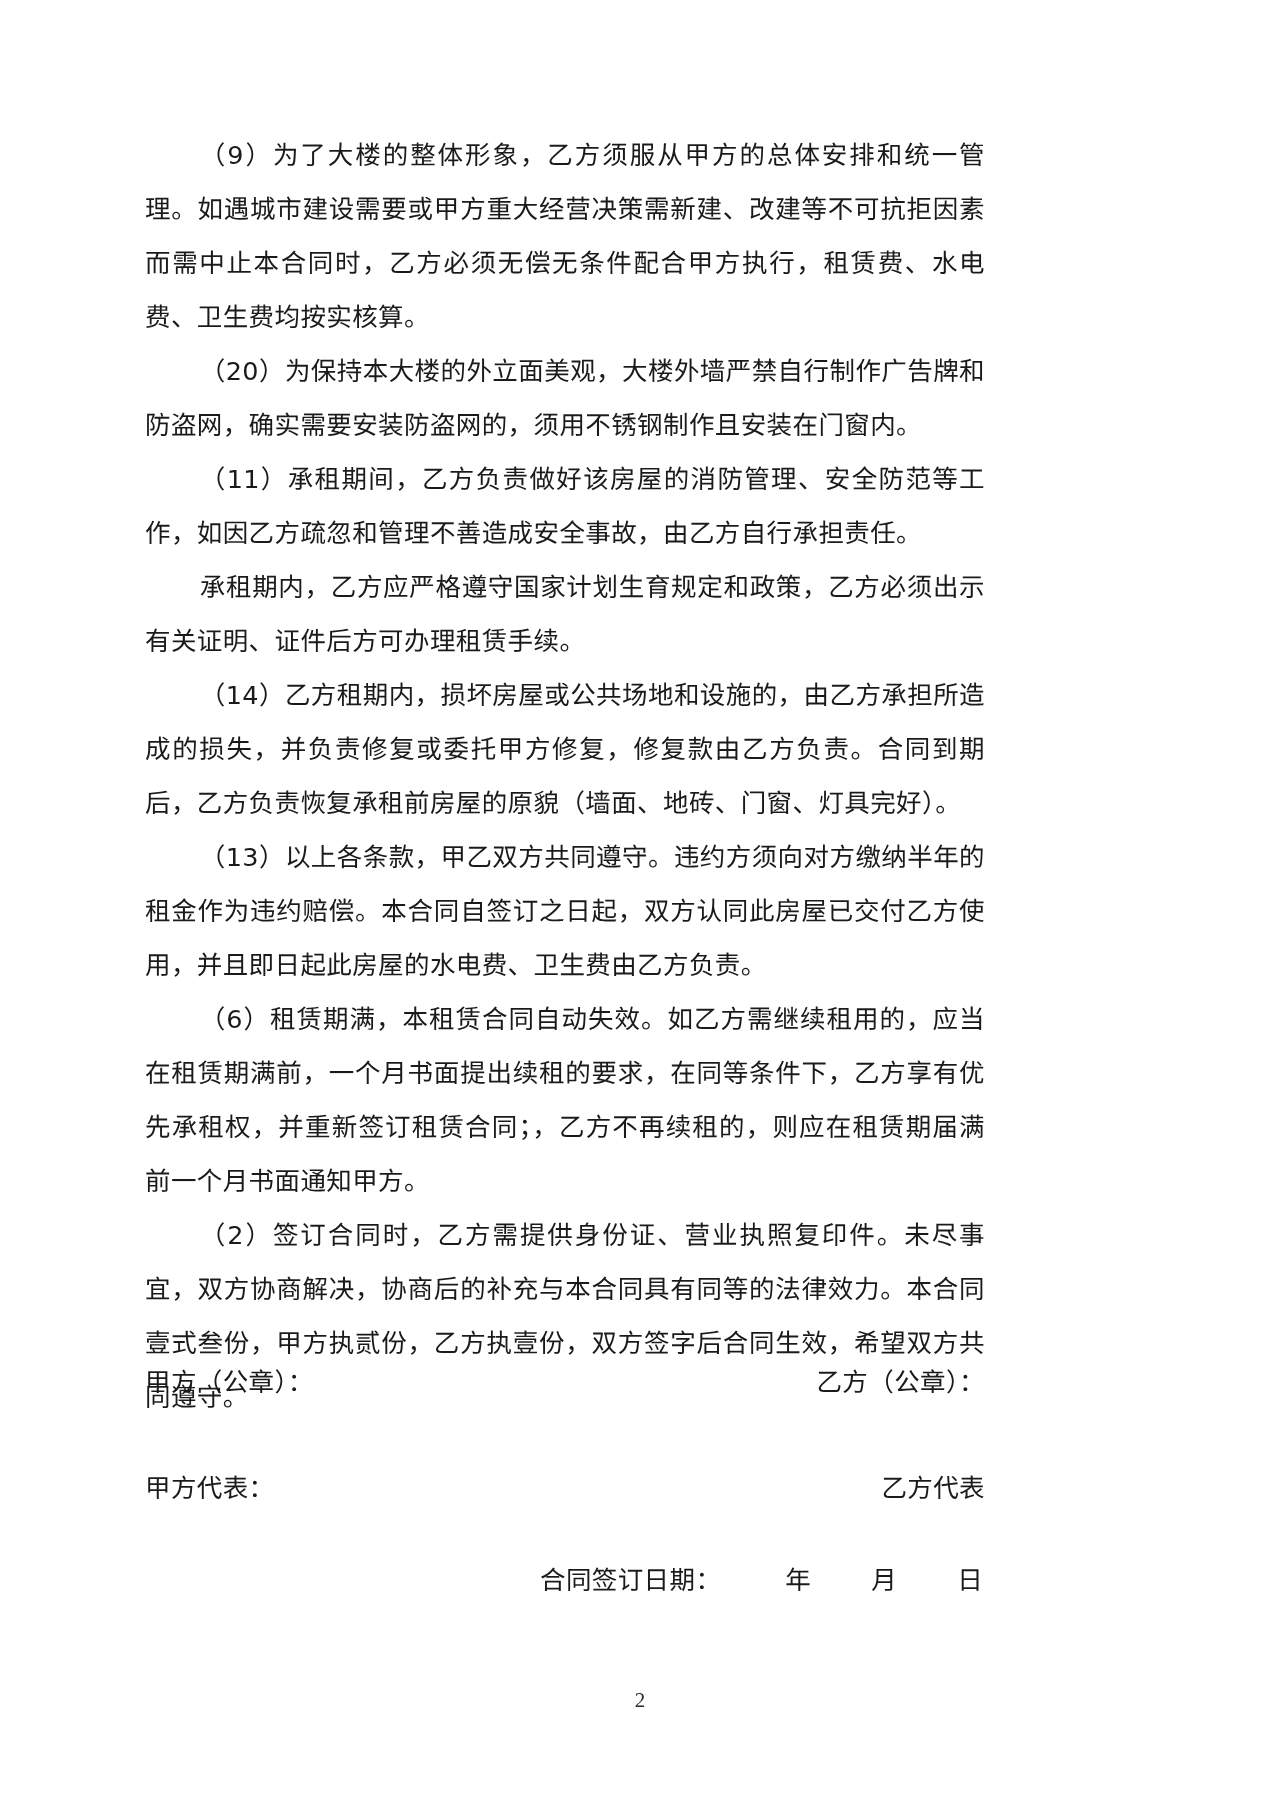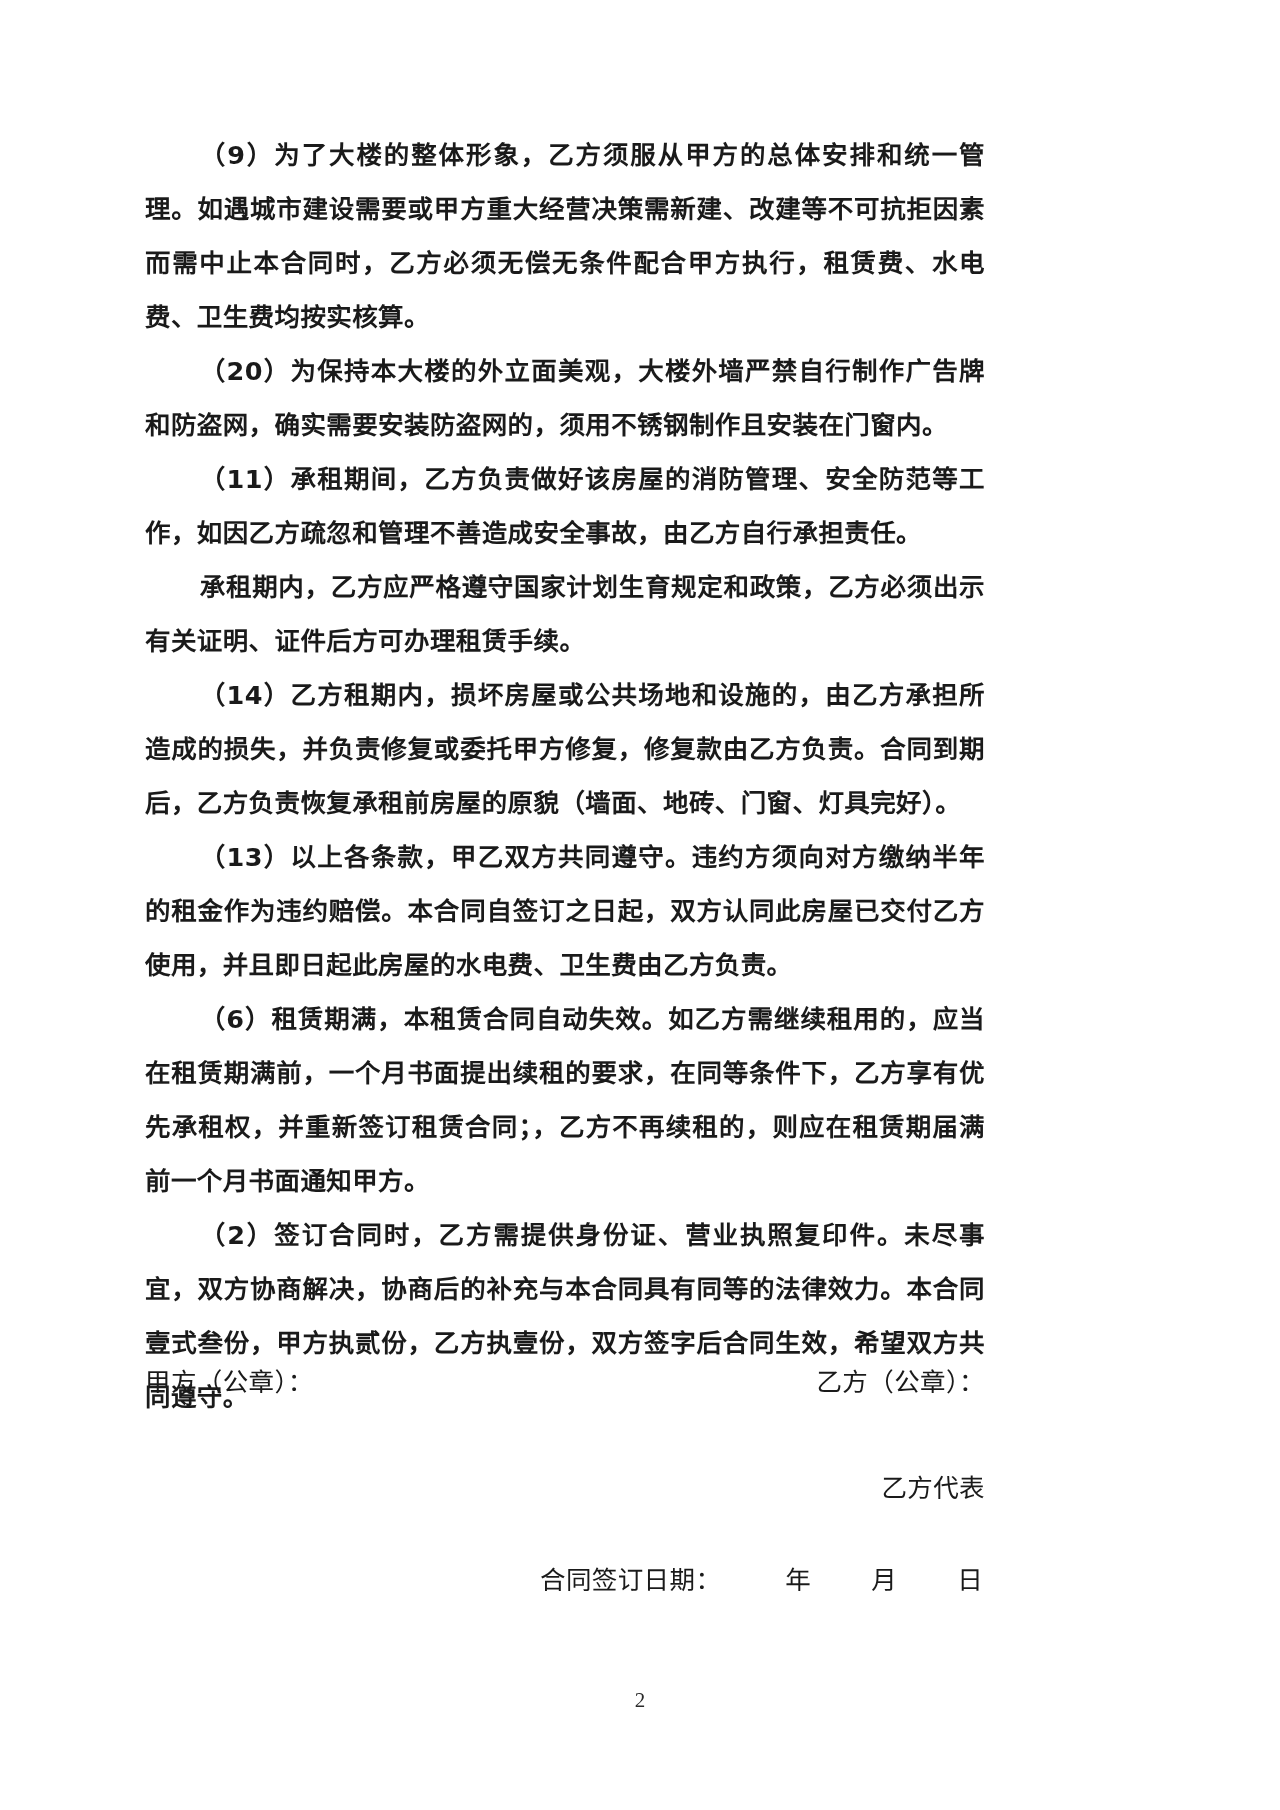--- a/index.html
+++ b/index.html
@@ -29,21 +29,21 @@
   }
 
   .para {
     margin: 0 0 0px 0;
     font-size: 25.5px;
     line-height: 54px;
     letter-spacing: 0.4px;
     text-align: justify;
     text-justify: inter-character;
     color: #1a1a1a;
-    font-weight: 700;
+    font-weight: 400;
   }
 
   .para.indent {
     text-indent: 2.15em;
   }
 
   
   #signature-block {
     position: absolute;
     left: 145px;
@@ -121,20 +121,21 @@
     <p class="para indent">（6）租赁期满，本租赁合同自动失效。如乙方需继续租用的，应当在租赁期满前，一个月书面提出续租的要求，在同等条件下，乙方享有优先承租权，并重新签订租赁合同；，乙方不再续租的，则应在租赁期届满前一个月书面通知甲方。</p>
     <p class="para indent">（2）签订合同时，乙方需提供身份证、营业执照复印件。未尽事宜，双方协商解决，协商后的补充与本合同具有同等的法律效力。本合同壹式叁份，甲方执贰份，乙方执壹份，双方签字后合同生效，希望双方共同遵守。</p>
   </div>
 
   <div id="signature-block">
     <div class="sig-row">
       <span class="sig-cell-a">甲方（公章）：</span>
       <span class="sig-cell-b">乙方（公章）：</span>
     </div>
     <div class="sig-row second">
+      <span class="sig-cell-a">甲方代表：</span>
       <span class="sig-cell-b">乙方代表</span>
     </div>
   </div>
 
   <div id="date-line">
     <span>合同签订日期：</span>
     <span class="gap-lg"></span>
     <span>年</span>
     <span class="gap-md"></span>
     <span>月</span>

